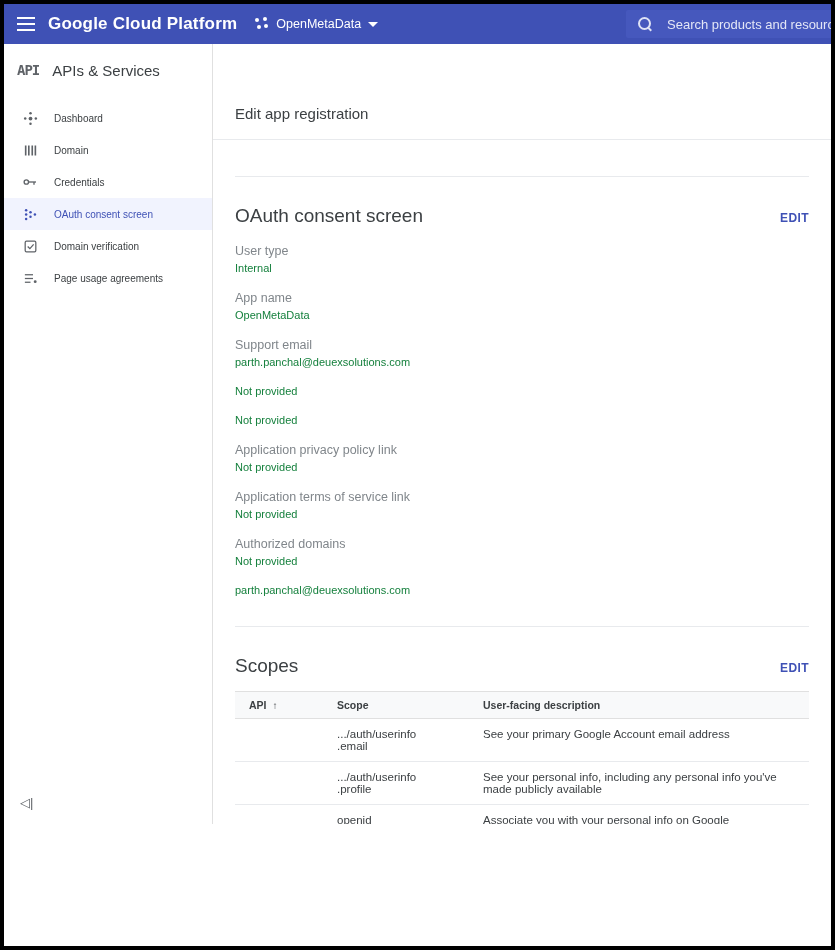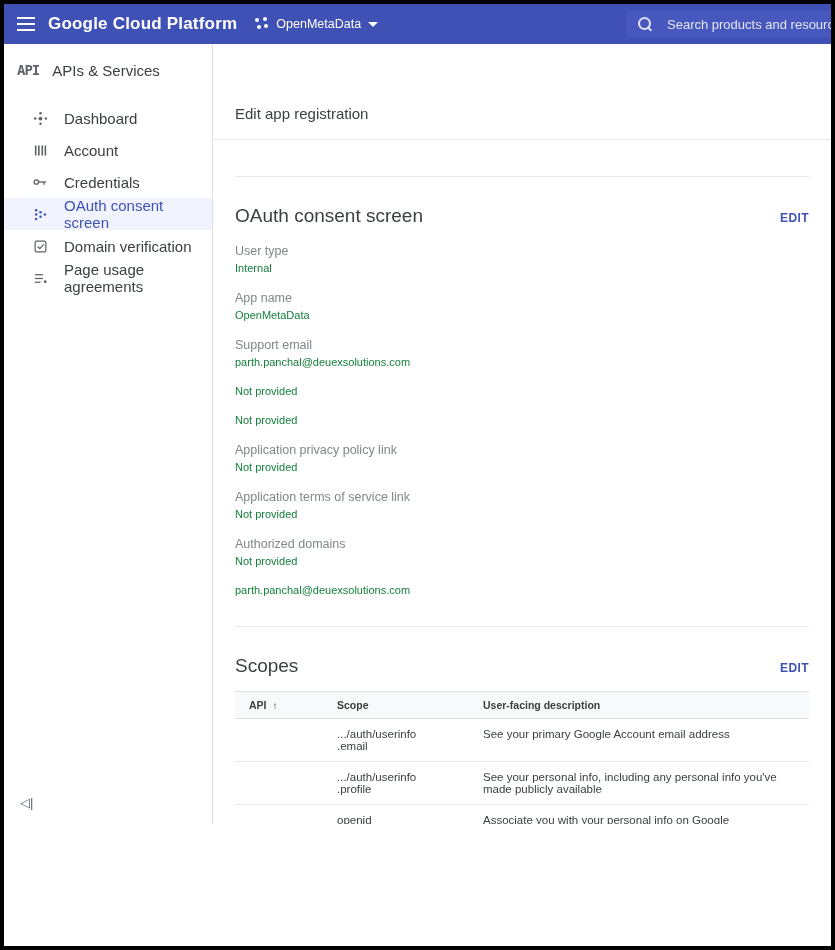--- a/index.html
+++ b/index.html
@@ -156,24 +156,24 @@
   }
   .side-title {
     font-size: 15px;
     color: #3c4043;
   }
   .side-list { margin-top: 6px; }
   .side-item {
     display: flex;
     align-items: center;
     height: 32px;
-    padding-left: 28px;
+    padding-left: 18px;
     gap: 16px;
     cursor: pointer;
-    font-size: 15px;
+    font-size: 10px;
     color: #3c4043;
   }
   .side-item.active {
     background: #f1f3fe;
     color: #3f51b5;
   }
   .side-item .ico {
     width: 16px;
     height: 16px;
     flex: 0 0 auto;
@@ -365,21 +365,21 @@
 
         <div class="side-item">
           <span class="ico">
             <svg width="15" height="15" viewBox="0 0 24 24" fill="currentColor">
                 <rect x="3" y="4" width="2.6" height="16"></rect>
                 <rect x="8" y="4" width="2.6" height="16"></rect>
                 <rect x="13.5" y="4" width="2.6" height="16"></rect>
                 <rect x="18.5" y="4" width="2.6" height="16"></rect>
               </svg>
           </span>
-          <span>Account</span>
+          <span>Domain</span>
         </div>
 
         <div class="side-item">
           <span class="ico">
             <svg width="16" height="16" viewBox="0 0 24 24" fill="none" stroke="currentColor" stroke-width="2">
                 <circle cx="6.5" cy="12" r="3.3"></circle>
                 <line x1="10" y1="12" x2="21" y2="12"></line>
                 <line x1="18" y1="12" x2="18" y2="16"></line>
               </svg>
           </span>

